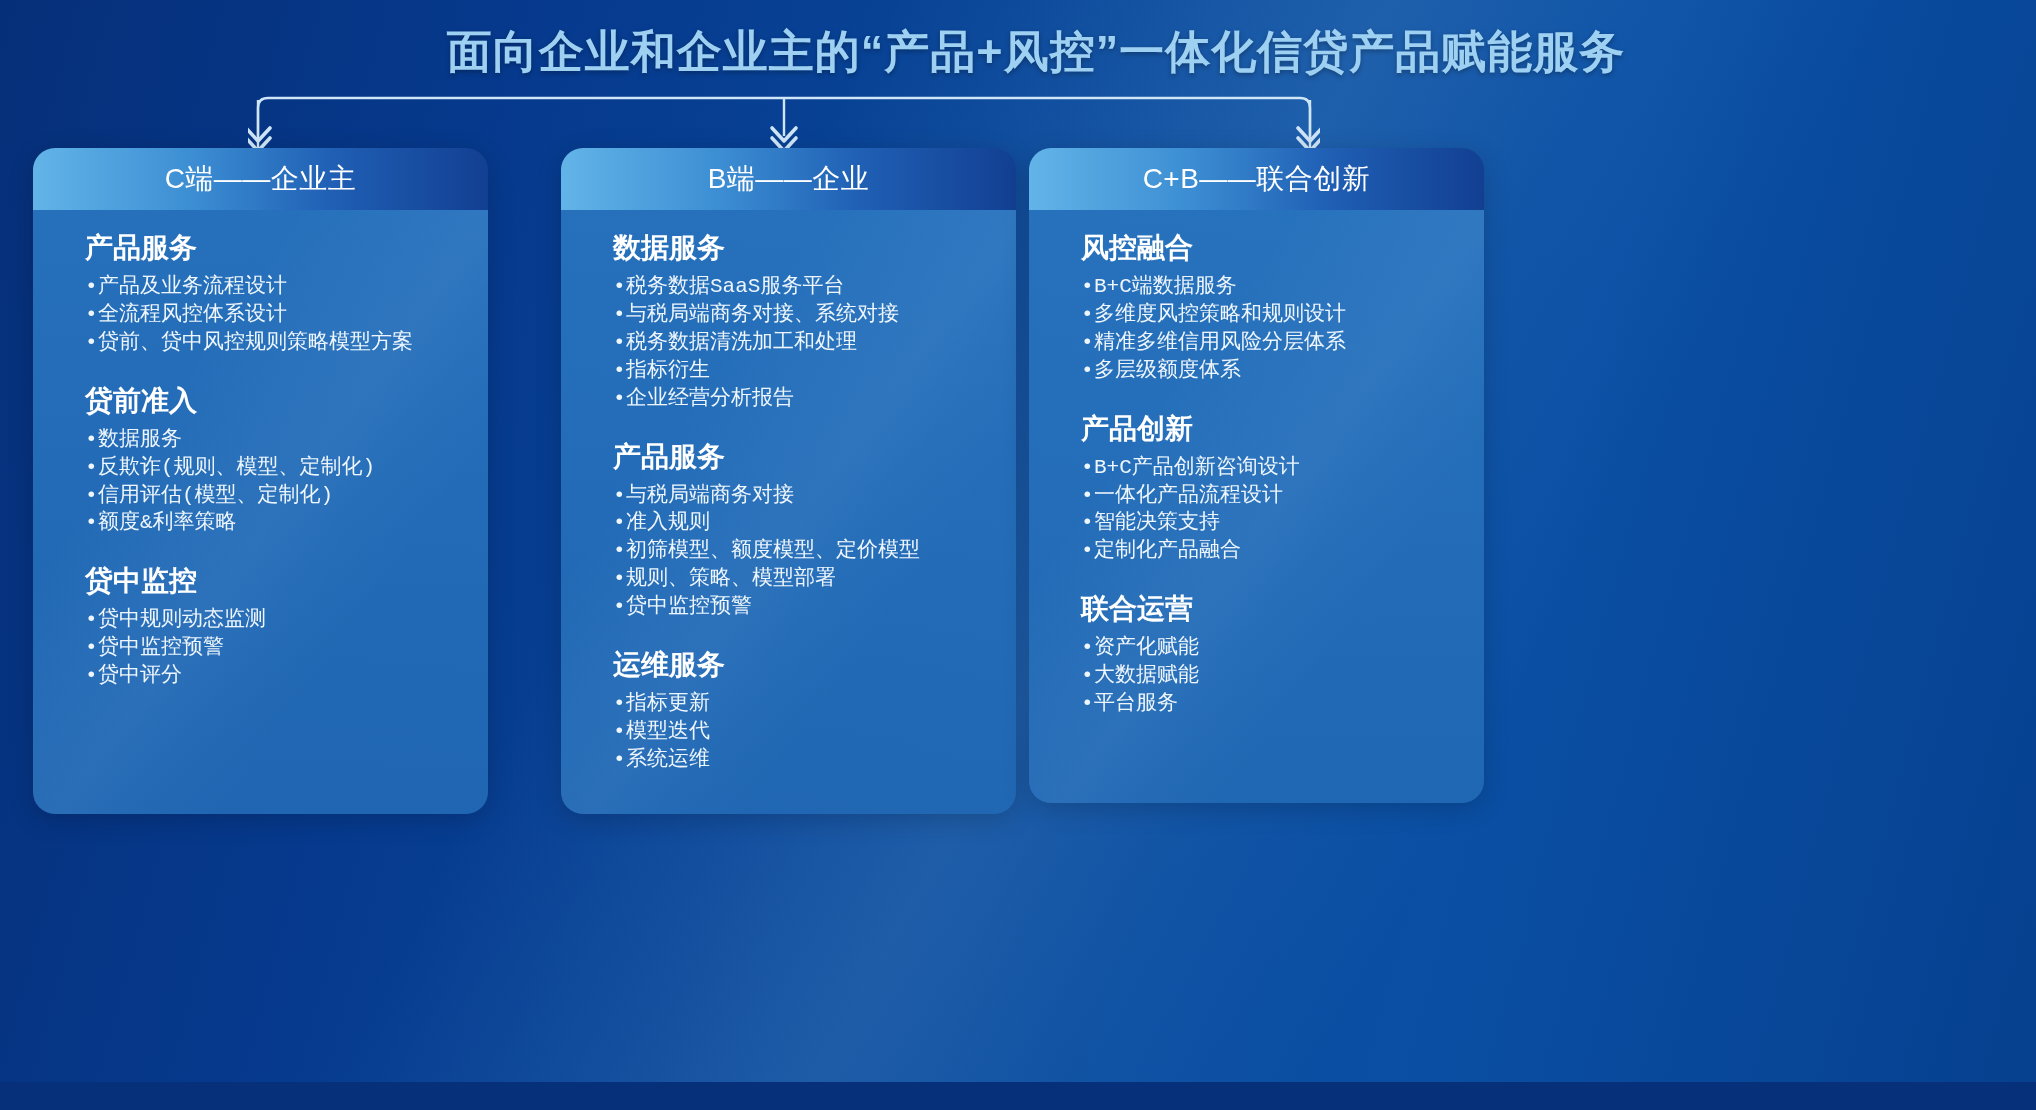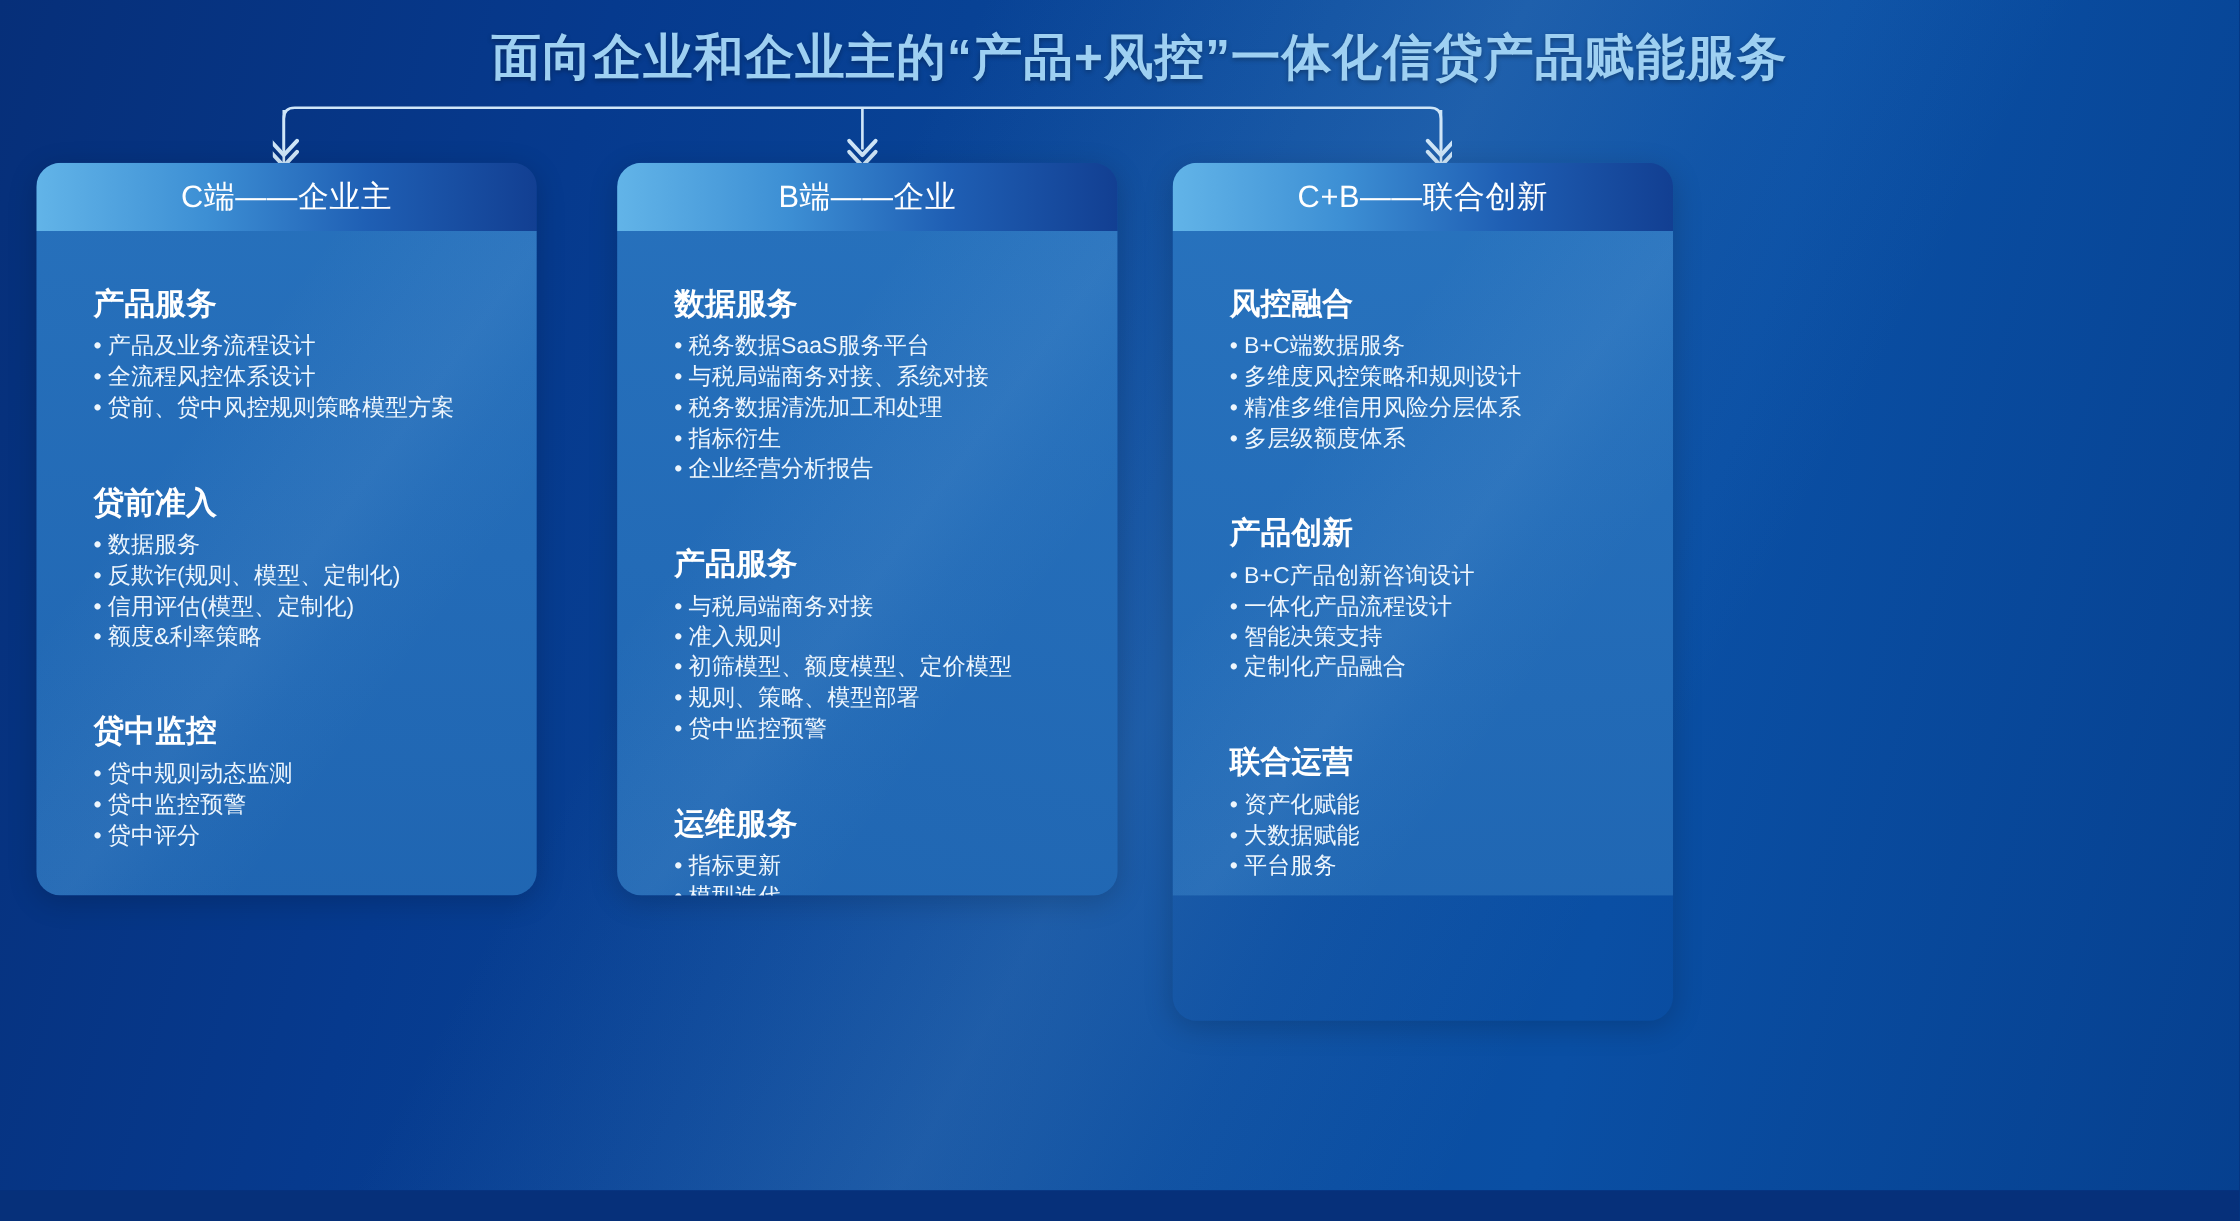--- a/index.html
+++ b/index.html
@@ -62,21 +62,21 @@
   }
   .card{
     position:absolute;
     top:0;
     border-radius:22px;
     overflow:hidden;
     box-shadow:0 6px 26px rgba(0,0,0,.18);
   }
   .card-1{ left:33px;   width:455px; height:666px; }
   .card-2{ left:561px;  width:455px; height:666px; }
-  .card-3{ left:1066px; width:455px; height:780px; }
+  .card-3{ left:1029px; width:455px; height:655px; }
 
   .card-head{
     height:62px;
     display:flex;
     align-items:center;
     justify-content:center;
     font-size:28px;
     font-weight:normal;
     color:#ffffff;
     letter-spacing:.5px;
@@ -90,37 +90,38 @@
     background:
       linear-gradient(126deg,
         rgba(255,255,255,0.00) 30%,
         rgba(160,210,245,0.055) 44%,
         rgba(170,215,248,0.075) 52%,
         rgba(160,210,245,0.03) 60%,
         rgba(255,255,255,0.00) 70%),
       linear-gradient(180deg, rgba(40,115,190,.95) 0%, rgba(33,104,180,.95) 100%);
   }
 
-  .sec{ margin-bottom:6px;margin-top:28px; }
+  .sec{ margin-bottom:6px; }
   .sec-title{
     font-size:28px;
     font-weight:bold;
     color:#ffffff;
     margin:0 0 6px 0;
     line-height:1.32;
     white-space:nowrap;
   }
   .bullets{ list-style:none; }
   .bullets li{
     font-size:21px;
     color:#eef6fd;
     line-height:1.33;
     white-space:nowrap;
     position:relative;
     padding-left:13px;
+    font-family:Liberation Mono, monospace;
   }
   .bullets li::before{
     content:"•";
     position:absolute;
     left:0; top:0;
     color:#eef6fd;
     font-size:21px;
   }
   .gap-lg{ height:20px; }
 </style>

